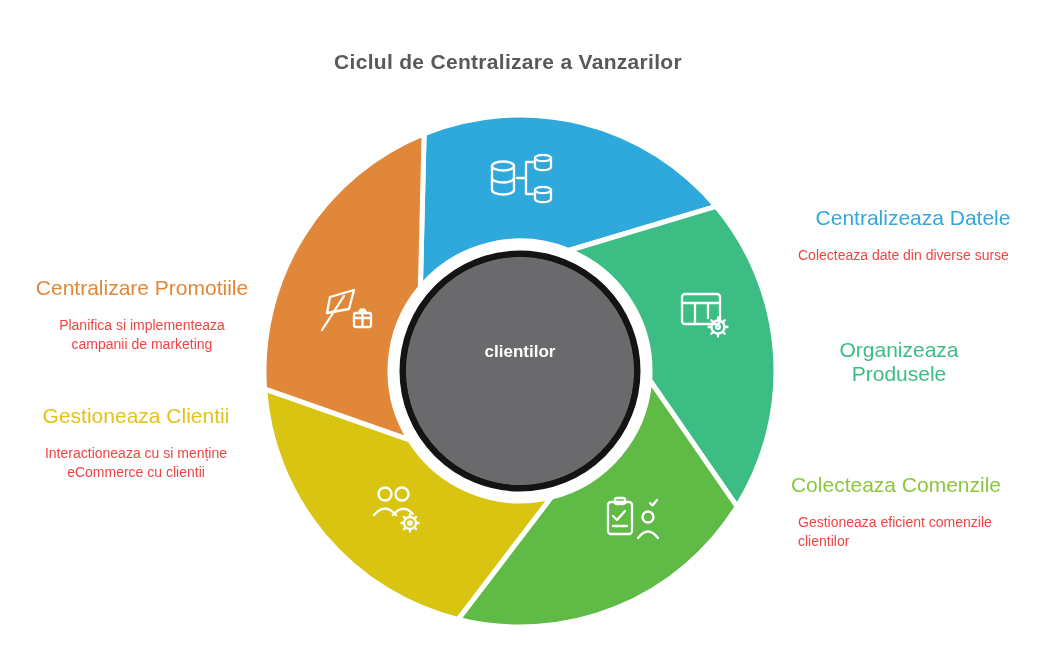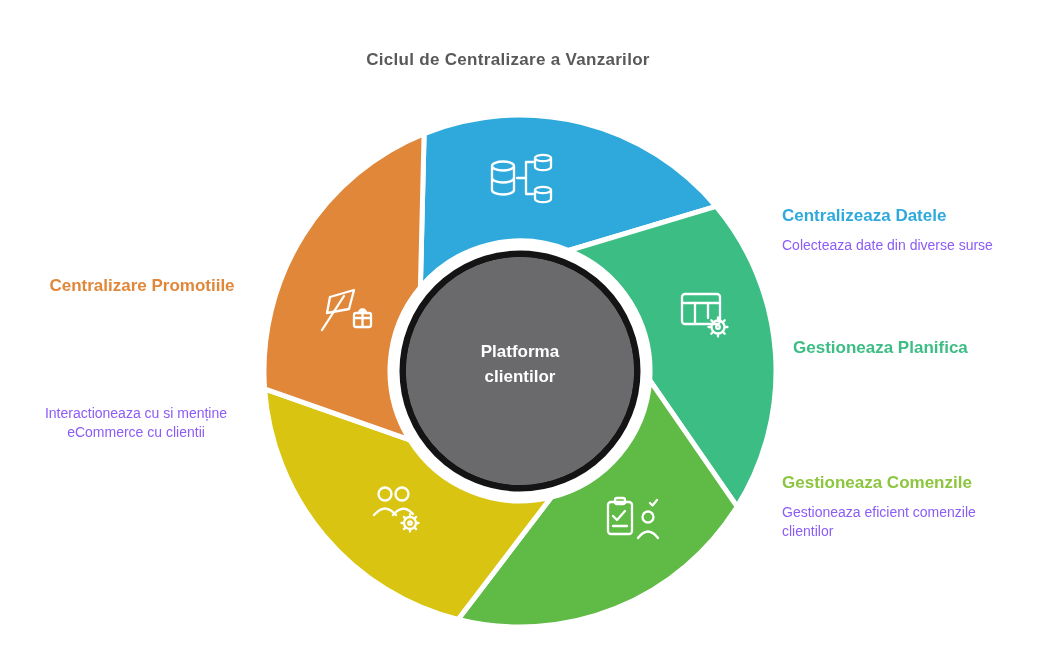--- a/index.html
+++ b/index.html
@@ -1,29 +1,29 @@
 <!DOCTYPE html>
 <html><head>
 <meta charset="utf-8">
 <style>
   html,body{margin:0;padding:0;}
   body{font-family:"Liberation Sans","DejaVu Sans",sans-serif;background:#fff;}
   .canvas{position:relative;width:1044px;height:656px;background:#fff;overflow:hidden;}
   .diagram-title{
     position:absolute;left:0;top:50px;width:1016px;text-align:center;
-    font-size:17px;font-weight:bold;color:#595959;letter-spacing:.3px;
+    font-size:21px;font-weight:bold;color:#595959;letter-spacing:.3px;
   }
   .wheel-svg{position:absolute;left:0;top:0;}
   .center-label{
     position:absolute;left:420px;top:340px;width:200px;text-align:center;
     color:#ffffff;font-weight:bold;font-size:17px;line-height:1.45;
   }
   .label-block{position:absolute;}
-  .label-block h3{margin:0 0 10px 0;font-size:17px;font-weight:bold;}
-  .label-block p{margin:0;font-size:14px;color:#8b5cf6;line-height:1.35;}
+  .label-block h3{margin:0 0 10px 0;font-size:21px;font-weight:normal;text-align:center;}
+  .label-block p{margin:16px;font-size:14px;color:#ef4444;line-height:1.35;}
   .lb-right{text-align:left;}
   .lb-left{text-align:center;}
   .lb-data{left:782px;top:206px;width:262px;}
   .lb-data h3{color:#2fa9dc;}
   .lb-products{left:793px;top:338px;width:212px;}
   .lb-products h3{color:#3cbd83;}
   .lb-orders{left:782px;top:473px;width:228px;}
   .lb-orders h3{color:#8cc63f;}
   .lb-promotions{left:26px;top:276px;width:232px;}
   .lb-promotions h3{color:#e0873a;}
@@ -95,39 +95,40 @@
     <g class="icon-stroke">
       <path d="M322 330 L344 296"></path>
       <path d="M330 297 L354 290 L349 309 L327 313 Z"></path>
       <rect x="354" y="313" width="17" height="14" rx="2"></rect>
       <path d="M354 318 H371 M362.5 313 V327"></path>
       <path d="M358.5 313 q4 -7 4 0 M366.5 313 q-4 -7 -4 0"></path>
     </g>
   </svg>
 
   <div class="center-label">
-    <div>Platforma</div>
     <div>clientilor</div>
   </div>
 
   <div class="label-block lb-right lb-data">
     <h3>Centralizeaza Datele</h3>
     <p>Colecteaza date din diverse surse</p>
   </div>
 
   <div class="label-block lb-right lb-products">
-    <h3>Gestioneaza Planifica</h3>
+    <h3>Organizeaza Produsele</h3>
   </div>
 
   <div class="label-block lb-right lb-orders">
-    <h3>Gestioneaza Comenzile</h3>
+    <h3>Colecteaza Comenzile</h3>
     <p>Gestioneaza eficient comenzile clientilor</p>
   </div>
 
   <div class="label-block lb-left lb-promotions">
     <h3>Centralizare Promotiile</h3>
+    <p>Planifica si implementeaza campanii de marketing</p>
   </div>
 
   <div class="label-block lb-left lb-clients">
+    <h3>Gestioneaza Clientii</h3>
     <p>Interactioneaza cu si menține eCommerce cu clientii</p>
   </div>
 
 </div>
 
 </body></html>

